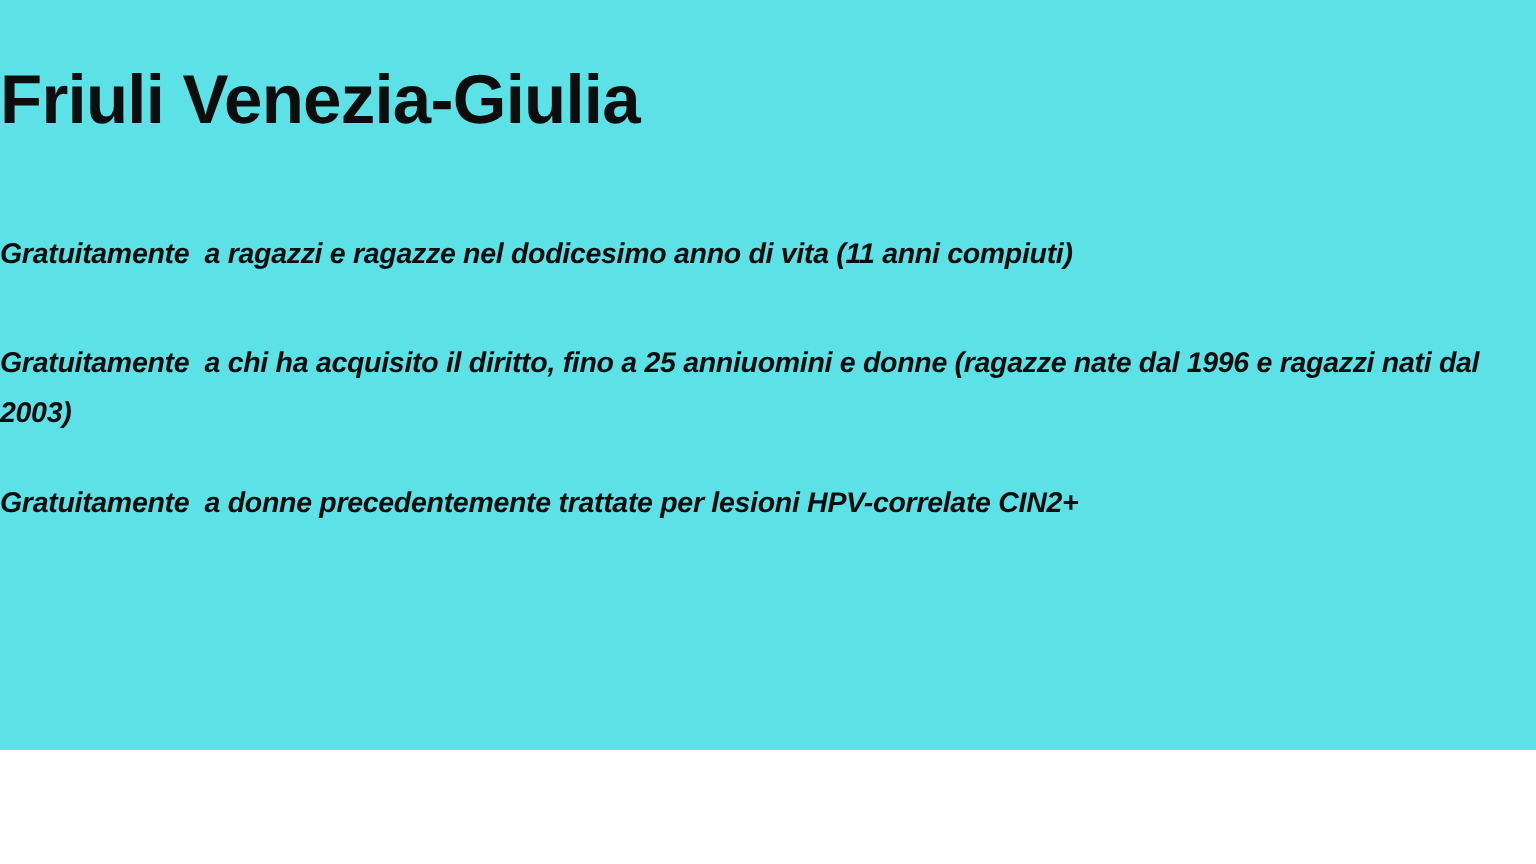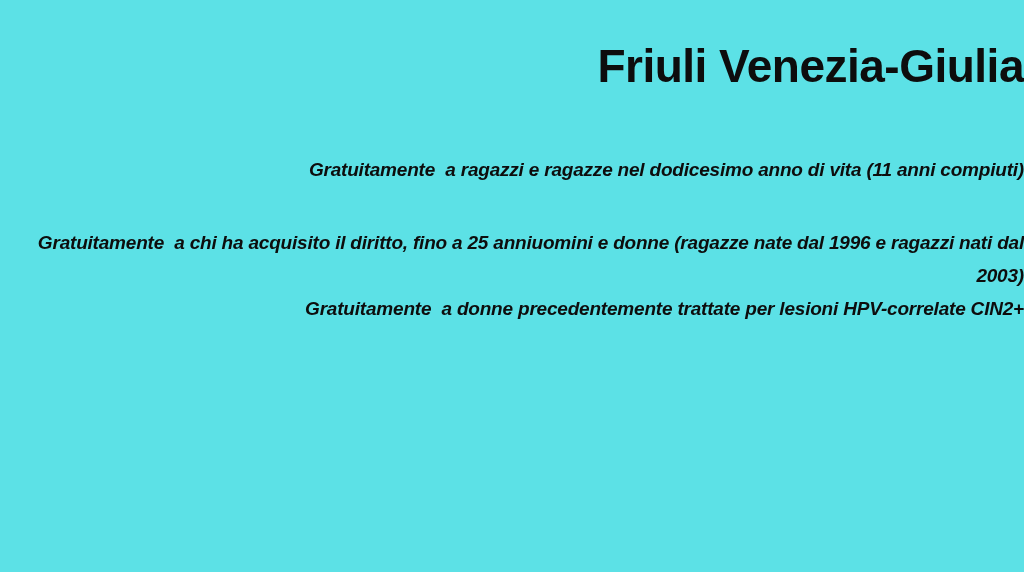--- a/index.html
+++ b/index.html
@@ -2,25 +2,25 @@
 <html><head>
 <meta charset="utf-8">
 <style>
   html, body {
     margin: 0;
     padding: 0;
   }
   .slide {
     position: relative;
     width: 1024px;
-    height: 572px;
+    height: 500px;
     background: #5CE1E6;
     color: #0d0d0d;
     font-family: "Liberation Sans", sans-serif;
-    text-align: right;
+    text-align: left;
     overflow: hidden;
     box-sizing: border-box;
   }
   .slide-title {
     margin: 40px 0 0 0;
     font-size: 46px;
     line-height: 1.15;
     font-weight: 800;
     letter-spacing: -0.5px;
     white-space: pre-wrap;
@@ -29,21 +29,21 @@
     font-size: 19px;
     font-weight: 700;
     line-height: 33px;
     letter-spacing: -0.2px;
     margin: 0;
     white-space: pre-wrap; 
     font-style: italic;
   }
   .p1 { margin-top: 60px; }
   .p2 { margin-top: 40px; }
-  .p3 { }
+  .p3 { margin-top: 27px; }
   .p4 { margin-top: 31px; }
 </style>
 </head>
 <body>
 
 <div class="slide" style="background: rgb(92, 225, 230); color: rgb(13, 13, 13);">
   <h1 class="slide-title">Friuli Venezia-Giulia</h1>
 
   <p class="body-text p1">Gratuitamente  a ragazzi e ragazze nel dodicesimo anno di vita (11 anni compiuti)</p>
 

